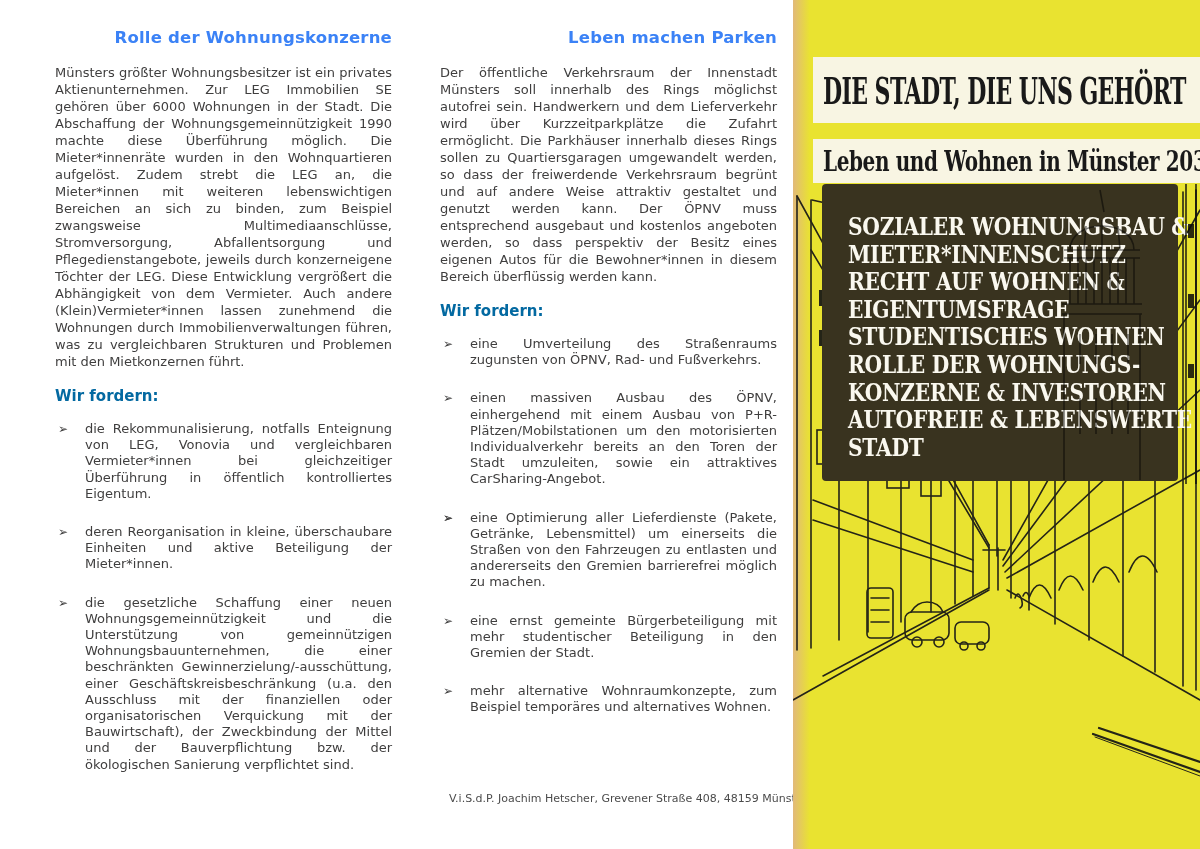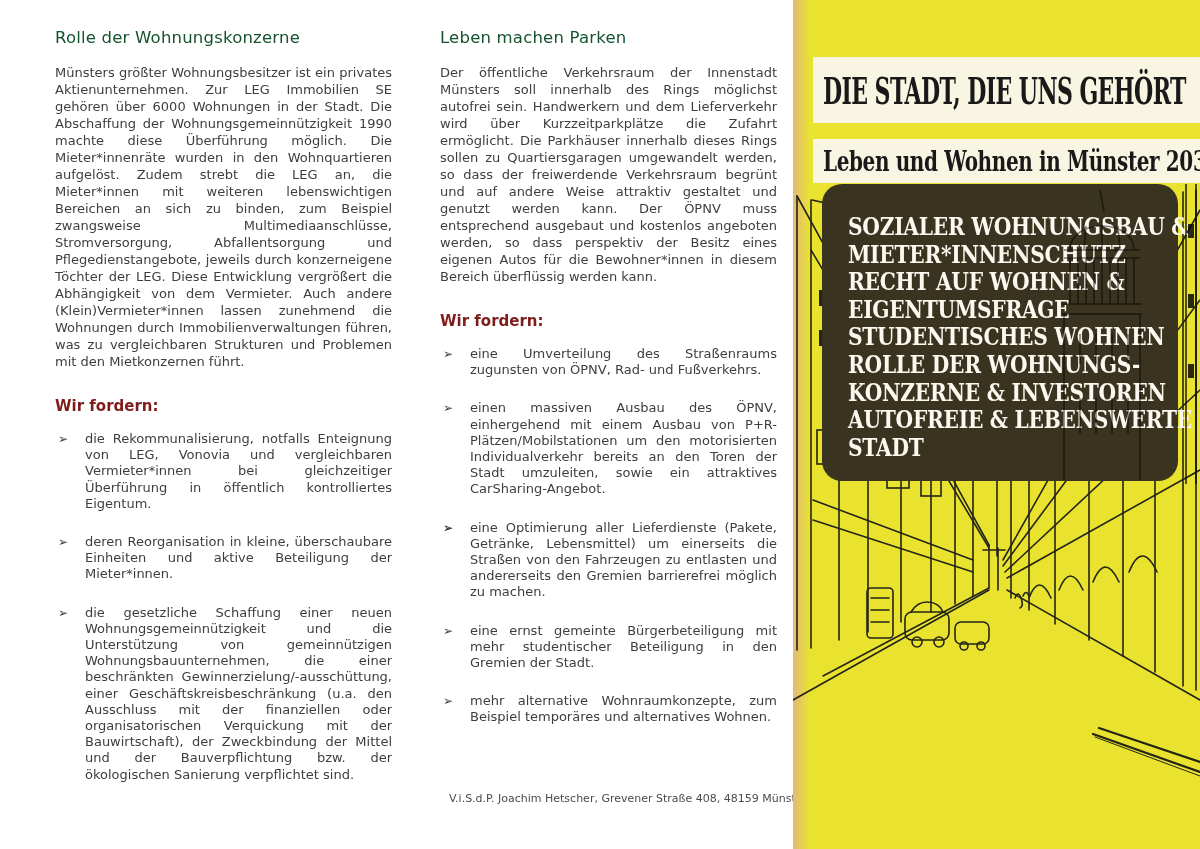--- a/index.html
+++ b/index.html
@@ -3,43 +3,43 @@
 <meta charset="utf-8">
 <style>
   html,body{margin:0;padding:0;background:#ffffff;}
   .page{position:relative;width:1200px;height:849px;background:#ffffff;overflow:hidden;
         font-family:"DejaVu Sans",sans-serif;color:#3f3e3e;}
 
   
   .col{position:absolute;top:0;}
   .col-left{left:55px;width:337px;}
   .col-mid{left:440px;width:337px;}
-  .col-heading{margin:28px 0 0 0;text-align:left;font-size:16.5px;font-weight:normal;color:#14532d;letter-spacing:.2px;}
+  .col-heading{margin:28px 0 0 0;text-align:right;font-size:16.5px;font-weight:bold;color:#3b82f6;letter-spacing:.2px;}
   .col-body{margin:17px 0 0 0;font-size:13px;line-height:17px;text-align:justify;}
-  .demands{margin-top:27px;font-size:15px;font-weight:bold;color:#7f1d1d;}
+  .demands{margin-top:17px;font-size:15px;font-weight:bold;color:#0369a1;}
   .bullets{margin-top:16px;}
   .bullet{position:relative;padding-left:30px;margin-bottom:22px;font-size:13px;line-height:16.2px;text-align:justify;}
   .bullet .marker{position:absolute;left:3px;top:0;font-size:12px;color:#3f3e3e;}
   .imprint{position:absolute;left:420px;top:792px;width:360px;text-align:center;font-size:11px;color:#4b4b4b;margin-left:28px;}
 
   
   .panel{position:absolute;left:793px;top:0;width:440px;height:849px;background:#e9e330;overflow:hidden;}
   .fold{position:absolute;left:0;top:0;width:17px;height:849px;
         background:linear-gradient(90deg,#dfab92 0%,rgba(233,227,48,0) 100%);opacity:.75;}
   .illu{position:absolute;left:0;top:0;}
 
   .band{position:absolute;left:20px;right:0;background:#f8f5e3;display:flex;align-items:center;}
   .band-title{top:57px;height:66px;}
   .band-sub{top:139px;height:44px;}
   .title-text{font-family:"DejaVu Serif",serif;font-weight:bold;font-size:38px;color:#191919;
               white-space:nowrap;transform:scaleX(.58);transform-origin:0 50%;margin-left:10px;letter-spacing:-1px;}
   .sub-text{font-family:"DejaVu Serif",serif;font-weight:bold;font-size:27px;color:#191919;
             white-space:nowrap;transform:scaleX(.74);transform-origin:0 50%;margin-left:10px;letter-spacing:-.5px;}
 
-  .topics-box{position:absolute;left:29px;top:184px;width:356px;height:297px;background:#39331f;border-radius:20px;}
+  .topics-box{position:absolute;left:29px;top:184px;width:356px;height:297px;background:#39331f;border-radius:4px;}
   .topics-text{position:absolute;left:26px;top:30px;transform:scaleX(.86);transform-origin:0 0;}
   .topic-line{font-family:"DejaVu Serif",serif;font-weight:bold;font-size:23.5px;line-height:27.6px;
               color:#faf8ef;white-space:nowrap;letter-spacing:-.3px;}
   .overlay{position:absolute;left:207px;top:184px;}
 </style>
 </head>
 <body>
 
 <div class="page">
 

